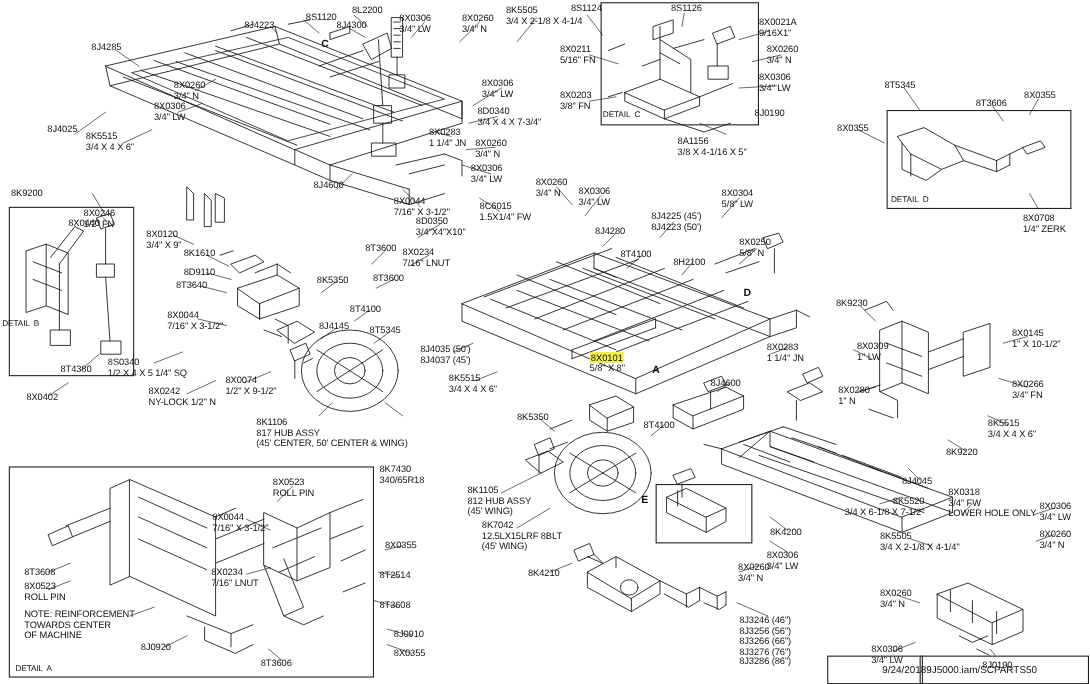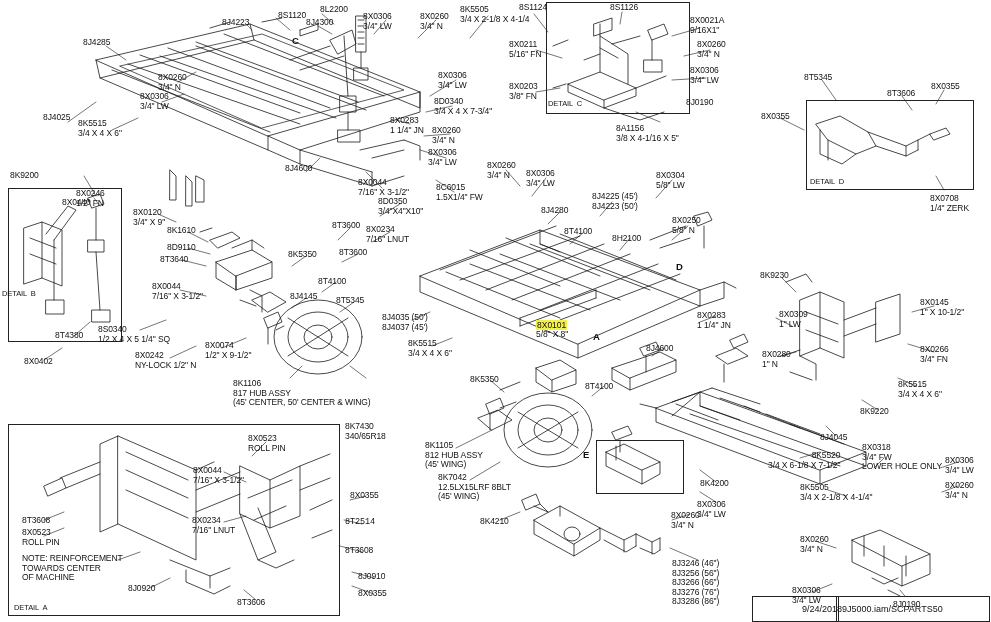--- a/index.html
+++ b/index.html
@@ -653,21 +653,21 @@
       <div class="lbl" style="left: 792px; top: 586px;">8X0306
 3/4" LW</div>
       <div class="lbl" style="left: 893px; top: 600px;">8J0190</div>
       <div class="lbl" style="left: 248px; top: 434px;">8X0523
 ROLL PIN</div>
       <div class="lbl" style="left: 193px; top: 466px;">8X0044
 7/16" X 3-1/2"</div>
       <div class="lbl" style="left: 350px; top: 491px;">8X0355</div>
       <div class="lbl" style="left: 192px; top: 516px;">8X0234
 7/16" LNUT</div>
-      <div class="lbl" style="left: 345px; top: 518px; font-family: Liberation Mono, monospace;">8T2514</div>
+      <div class="lbl" style="left: 345px; top: 518px;">8T2514</div>
       <div class="lbl" style="left: 345px; top: 546px;">8T3608</div>
       <div class="lbl" style="left: 22px; top: 516px;">8T3608</div>
       <div class="lbl" style="left: 22px; top: 528px;">8X0523
 ROLL PIN</div>
       <div class="lbl" style="left: 22px; top: 554px;">NOTE: REINFORCEMENT
 TOWARDS CENTER
 OF MACHINE</div>
       <div class="lbl" style="left: 128px; top: 584px;">8J0920</div>
       <div class="lbl" style="left: 358px; top: 572px;">8J0910</div>
       <div class="lbl" style="left: 358px; top: 589px;">8X0355</div>

